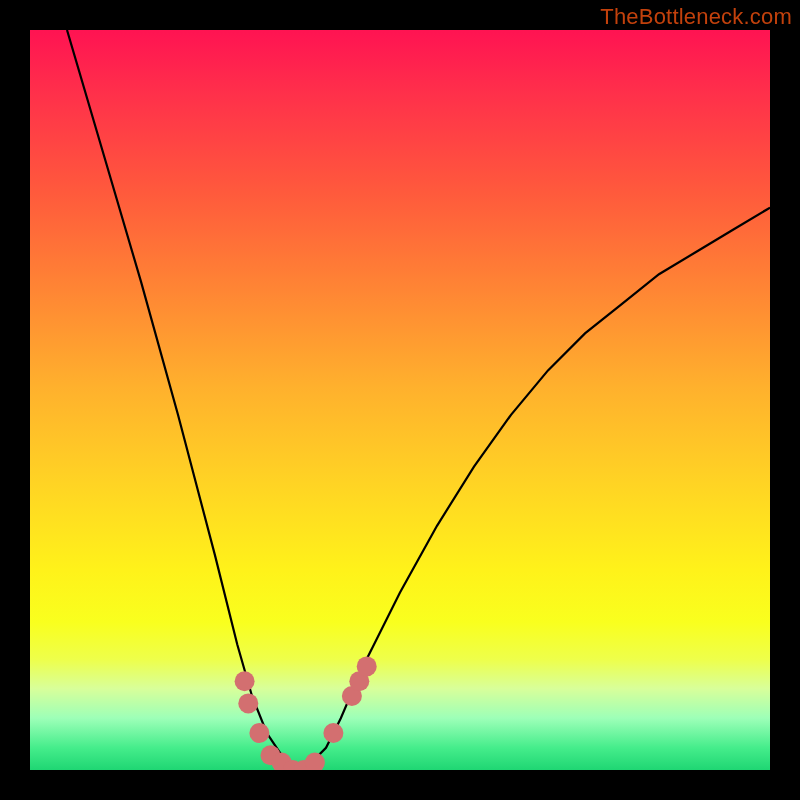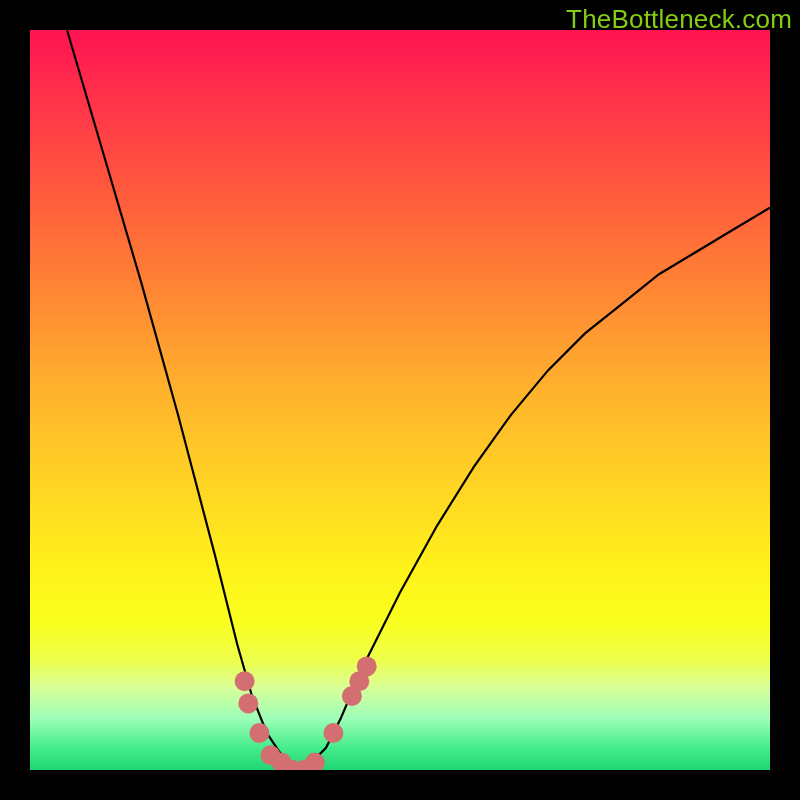--- a/index.html
+++ b/index.html
@@ -47,22 +47,22 @@
     left: 0;
     top: 0;
     width: 740px;
     height: 740px;
     pointer-events: none;
   }
   .watermark {
     position: absolute;
     top: 4px;
     right: 8px;
-    color: #84cc16;
-    font-size: 26px;
+    color: #c2410c;
+    font-size: 22px;
     font-weight: 400;
     letter-spacing: 0.2px;
   }
 </style>
 </head>
 <body>
 
 <div class="frame">
   <div class="plot">
     <svg class="curve" viewBox="0 0 740 740" preserveAspectRatio="none">

